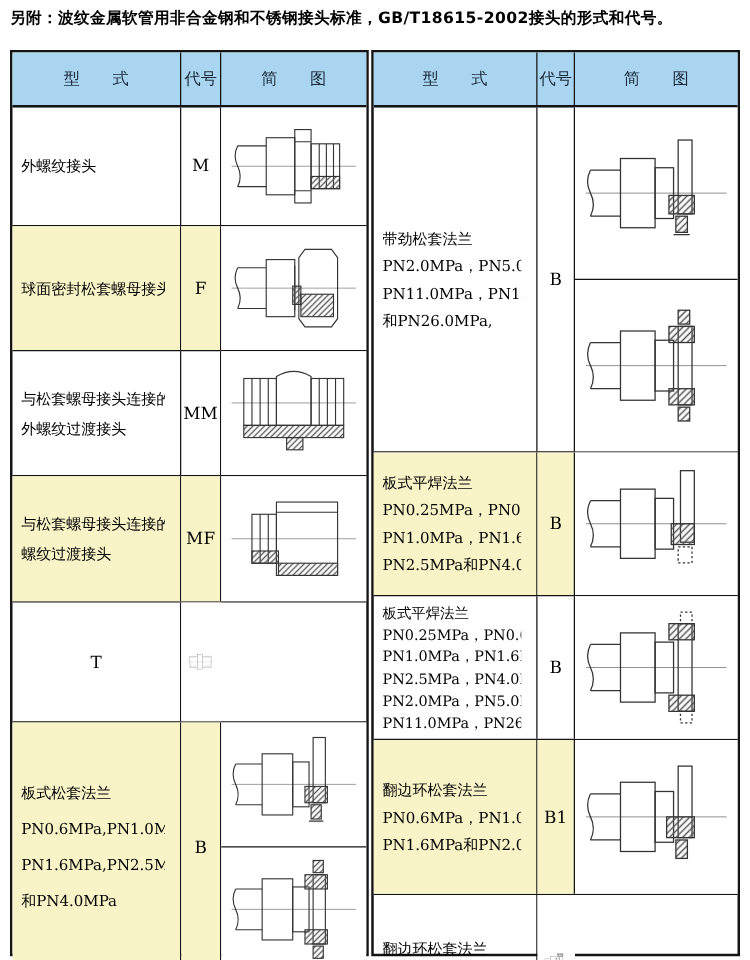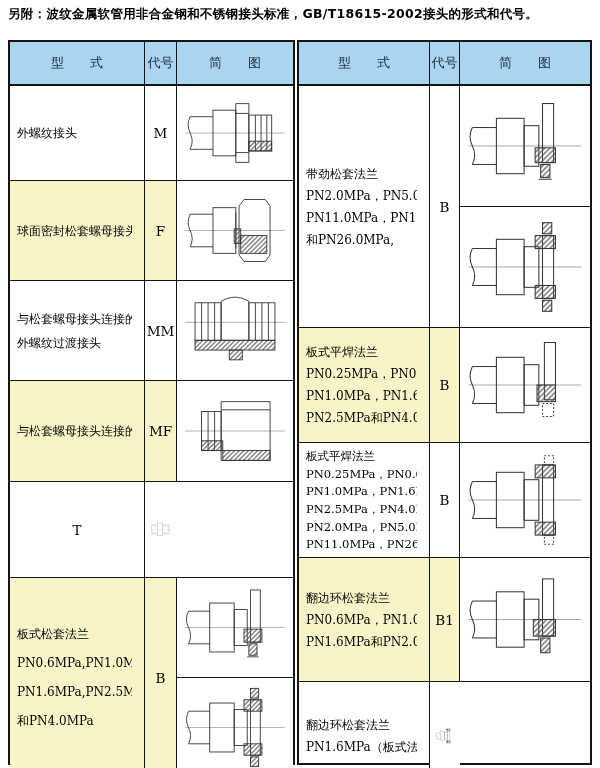--- a/index.html
+++ b/index.html
@@ -138,20 +138,21 @@
               <rect x="16" y="62" width="98" height="12" fill="url(#h2)" stroke="#333" stroke-width="1.1"></rect>
               <rect x="58" y="74" width="16" height="12" fill="url(#h2)" stroke="#333" stroke-width="1.1"></rect>
             </svg>
           </div>
       </div>
     </div>
 
     <div class="row" style="height:101px">
       <div class="cell type-cell hl lh24">
         <div class="tline">与松套螺母接头连接的内</div>
+        <div class="tline">螺纹过渡接头</div>
       </div>
       <div class="cell code-cell hl">MF</div>
       <div class="cell nr diag-cell">
         <div class="diag">
             <svg viewBox="0 0 130 100" preserveAspectRatio="xMidYMid meet" xmlns="http://www.w3.org/2000/svg">
               <defs>
                 <pattern id="h3" patternUnits="userSpaceOnUse" width="4" height="4" patternTransform="rotate(45)">
                   <line x1="2" y1="0" x2="2" y2="4" stroke="#555" stroke-width="1.3"></line>
                 </pattern>
               </defs>
@@ -247,21 +248,21 @@
     </div>
   </div>
 
   <div class="tbl right">
     <div class="hdr">
       <div class="cell">型　　式</div>
       <div class="cell">代号</div>
       <div class="cell nr">简　　图</div>
     </div>
 
-    <div class="row" style="height:242px">
+    <div class="row" style="height:276px">
       <div class="cell type-cell">
         <div class="tline">带劲松套法兰</div>
         <div class="tline">PN2.0MPa，PN5.0MPa,</div>
         <div class="tline">PN11.0MPa，PN15.0MPa,</div>
         <div class="tline">和PN26.0MPa,</div>
       </div>
       <div class="cell code-cell">B</div>
       <div class="cell nr diag-cell">
         <div class="diag">
             <svg viewBox="0 0 130 100" preserveAspectRatio="xMidYMid meet" xmlns="http://www.w3.org/2000/svg">

